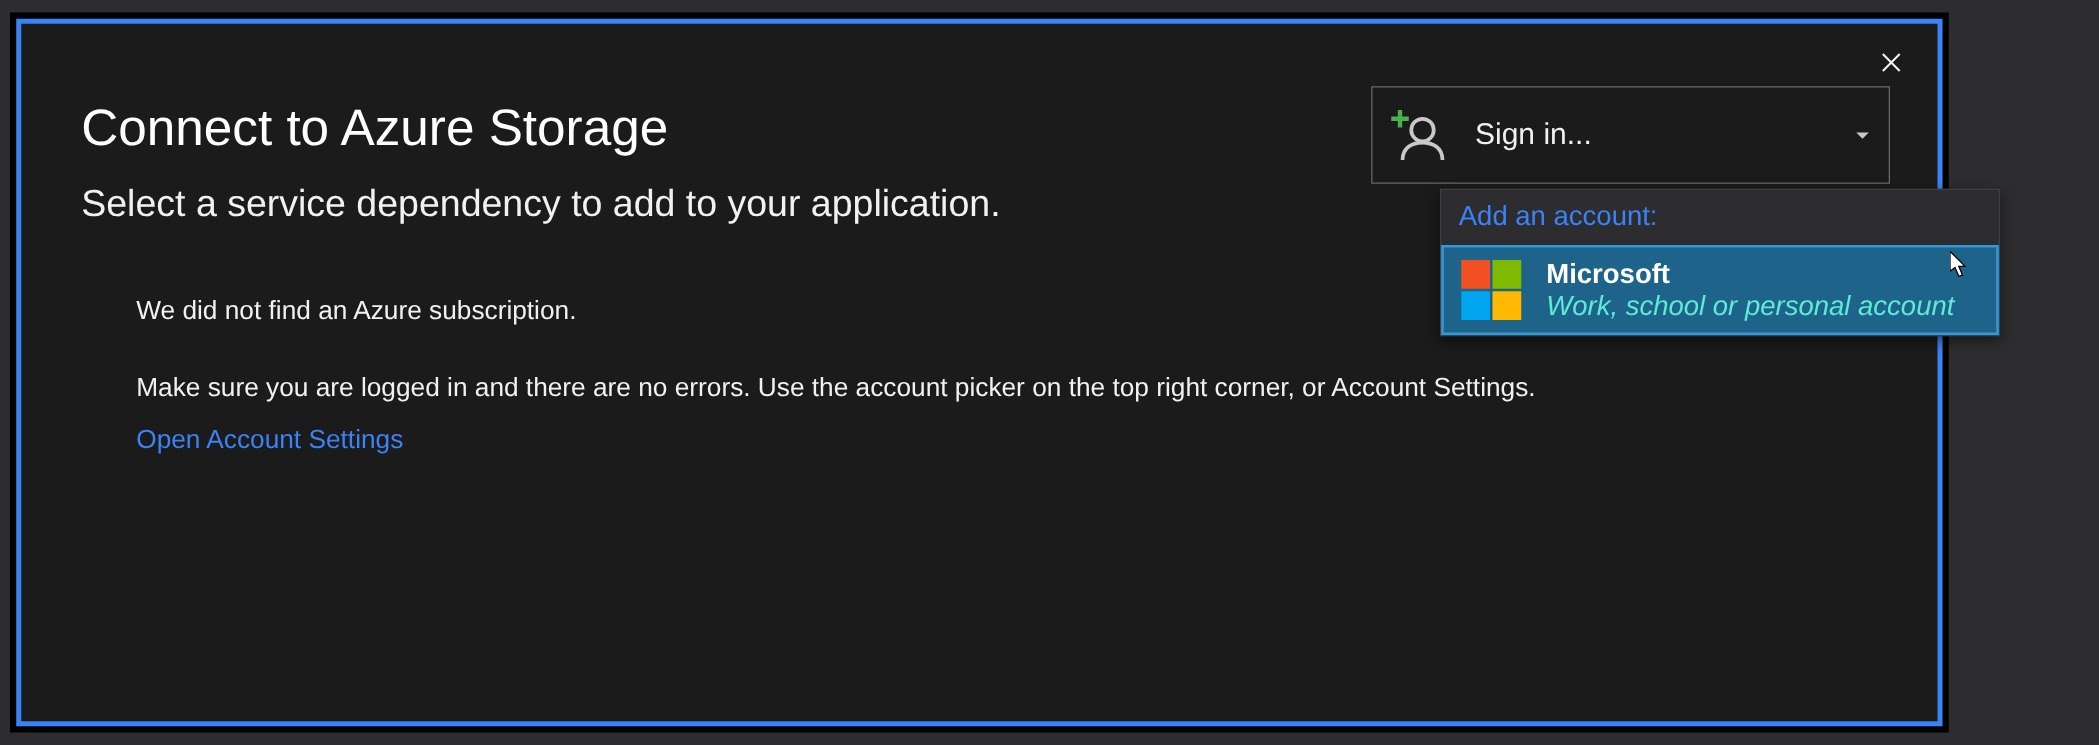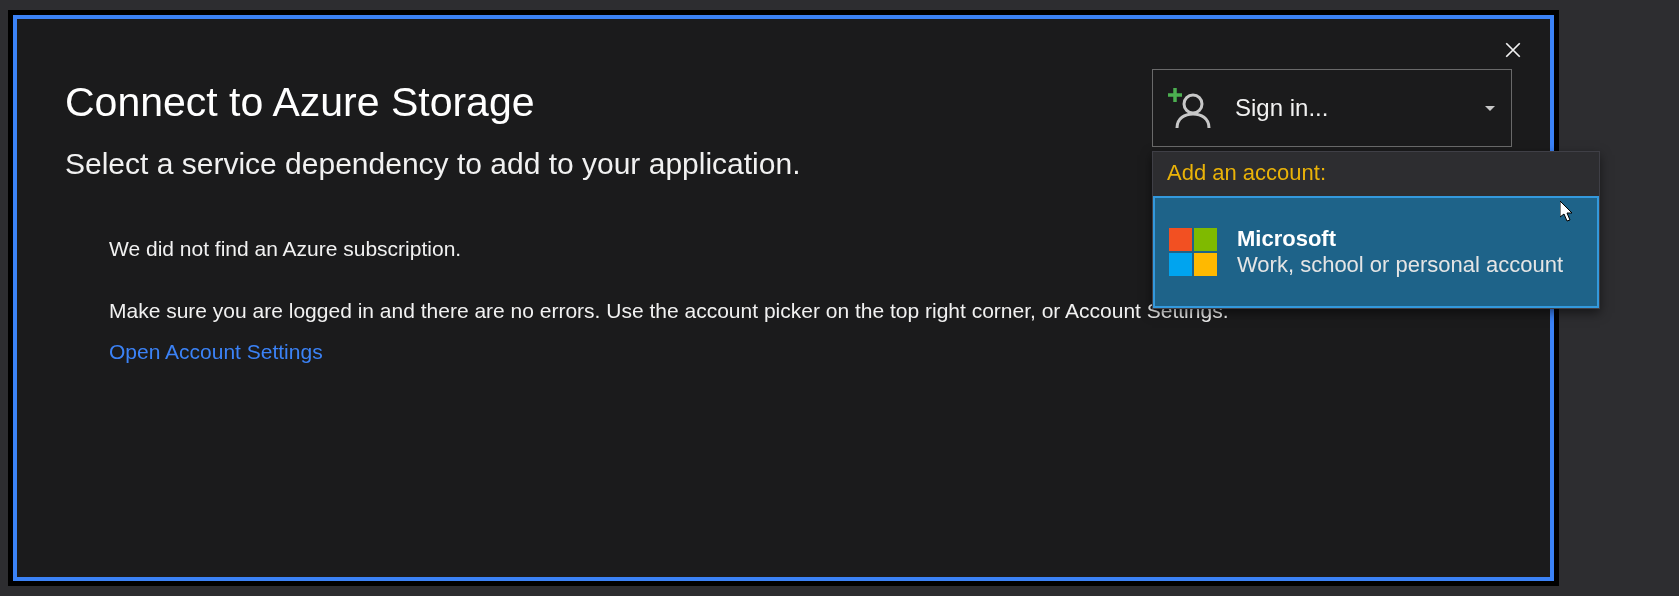--- a/index.html
+++ b/index.html
@@ -76,21 +76,21 @@
     height: 20px;
   }
   .link {
     color: #3b82f6;
     cursor: pointer;
   }
   .sign-in-box {
     position: absolute;
     top: 50px;
     right: 38px;
-    width: 360px;
+    width: 415px;
     height: 78px;
     border: 1px solid #6a6a6a;
     background: #1b1b1c;
     display: flex;
     align-items: center;
     padding-left: 14px;
     cursor: pointer;
   }
   .sign-in-icon {
     position: relative;
@@ -117,28 +117,28 @@
     right: -50px;
     width: 448px;
     background: #2d2d30;
     border: 1px solid #3f3f46;
     box-shadow: 0 4px 10px rgba(0,0,0,0.5);
     z-index: 10;
   }
   .dropdown-header {
     padding: 8px 14px 10px 14px;
     font-size: 22px;
-    color: #eab308;
+    color: #3b82f6;
   }
   .account-option {
     display: flex;
     align-items: center;
     background: #1e6389;
     border: 2px solid #3399dd;
-    padding: 28px 14px;
+    padding: 8px 14px;
     cursor: pointer;
   }
   .ms-logo {
     width: 48px;
     height: 48px;
     display: grid;
     grid-template-columns: 1fr 1fr;
     grid-template-rows: 1fr 1fr;
     gap: 2px;
     margin-right: 20px;
@@ -152,21 +152,22 @@
     display: flex;
     flex-direction: column;
   }
   .account-name {
     font-size: 22px;
     font-weight: 700;
     color: #ffffff;
   }
   .account-desc {
     font-size: 22px;
-    color: #e5e5e5;
+    color: #5eead4;
+    font-style: italic;
   }
   .cursor {
     position: absolute;
     top: 182px;
     right: -26px;
     z-index: 20;
     pointer-events: none;
   }
 </style>
 </head>

